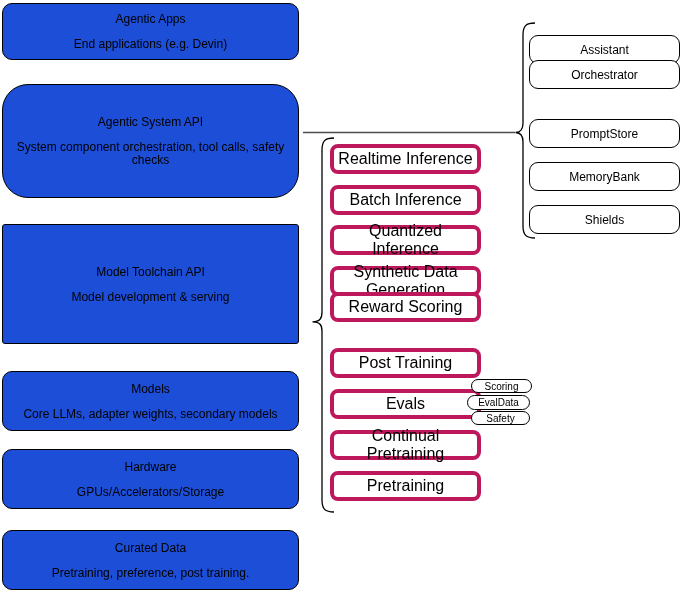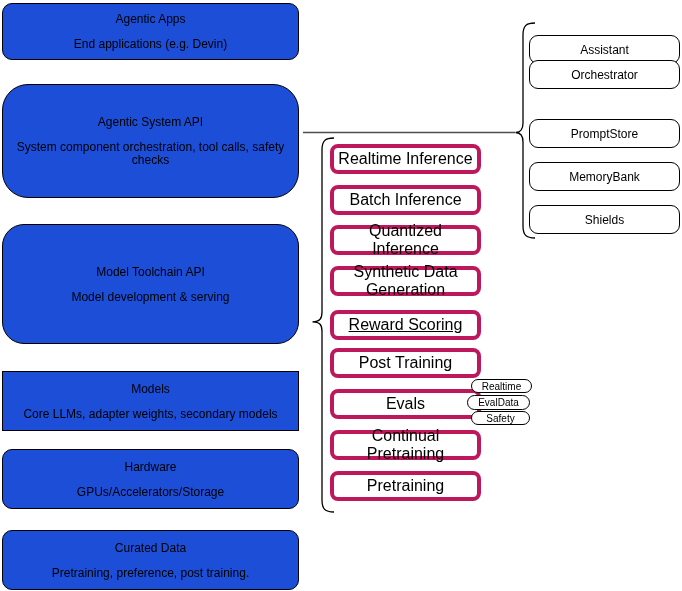--- a/index.html
+++ b/index.html
@@ -93,25 +93,25 @@
   </svg>
 
   <div class="lbox" style="top:3px; height:57px; border-radius:10px;">
     <div class="title">Agentic Apps</div>
     <div class="subtitle">End applications (e.g. Devin)</div>
   </div>
   <div class="lbox" style="top:84px; height:114px; border-radius:26px;">
     <div class="title">Agentic System API</div>
     <div class="subtitle">System component orchestration, tool calls, safety checks</div>
   </div>
-  <div class="lbox" style="top:224px; height:120px; border-radius:22px;">
+  <div class="lbox" style="top:224px; height:120px; border-radius:3px;">
     <div class="title">Model Toolchain API</div>
     <div class="subtitle">Model development &amp; serving</div>
   </div>
-  <div class="lbox" style="top:371px; height:60px; border-radius:0;">
+  <div class="lbox" style="top:371px; height:60px; border-radius:10px;">
     <div class="title">Models</div>
     <div class="subtitle">Core LLMs, adapter weights, secondary models</div>
   </div>
   <div class="lbox" style="top:449px; height:60px; border-radius:10px;justify-content:center;">
     <div class="title">Hardware</div>
     <div class="subtitle">GPUs/Accelerators/Storage</div>
   </div>
   <div class="lbox" style="top:530px; height:60px; border-radius:10px;">
     <div class="title">Curated Data</div>
     <div class="subtitle">Pretraining, preference, post training.</div>
@@ -122,38 +122,38 @@
   </div>
   <div class="mbox" style="top:185px;">
     <span>Batch Inference</span>
   </div>
   <div class="mbox" style="top:225px;">
     <span>Quantized Inference</span>
   </div>
   <div class="mbox" style="top:266px;">
     <span>Synthetic Data Generation</span>
   </div>
-  <div class="mbox" style="top:310px;text-decoration:underline;">
+  <div class="mbox" style="top:292px;">
     <span>Reward Scoring</span>
   </div>
   <div class="mbox" style="top:348px;">
     <span>Post Training</span>
   </div>
   <div class="mbox" style="top:389px;">
     <span>Evals</span>
   </div>
   <div class="mbox" style="top:430px;">
     <span>Continual Pretraining</span>
   </div>
   <div class="mbox" style="top:471px;">
     <span>Pretraining</span>
   </div>
 
   <div class="pill" style="left:471px; top:379px; width:61px; height:14px;">
-    <span>Realtime</span>
+    <span>Scoring</span>
   </div>
   <div class="pill" style="left:467px; top:395px; width:63px; height:15px;">
     <span>EvalData</span>
   </div>
   <div class="pill" style="left:471px; top:411px; width:59px; height:14px;">
     <span>Safety</span>
   </div>
 
   <div class="rbox" style="top:35px;">
     <span>Assistant</span>

